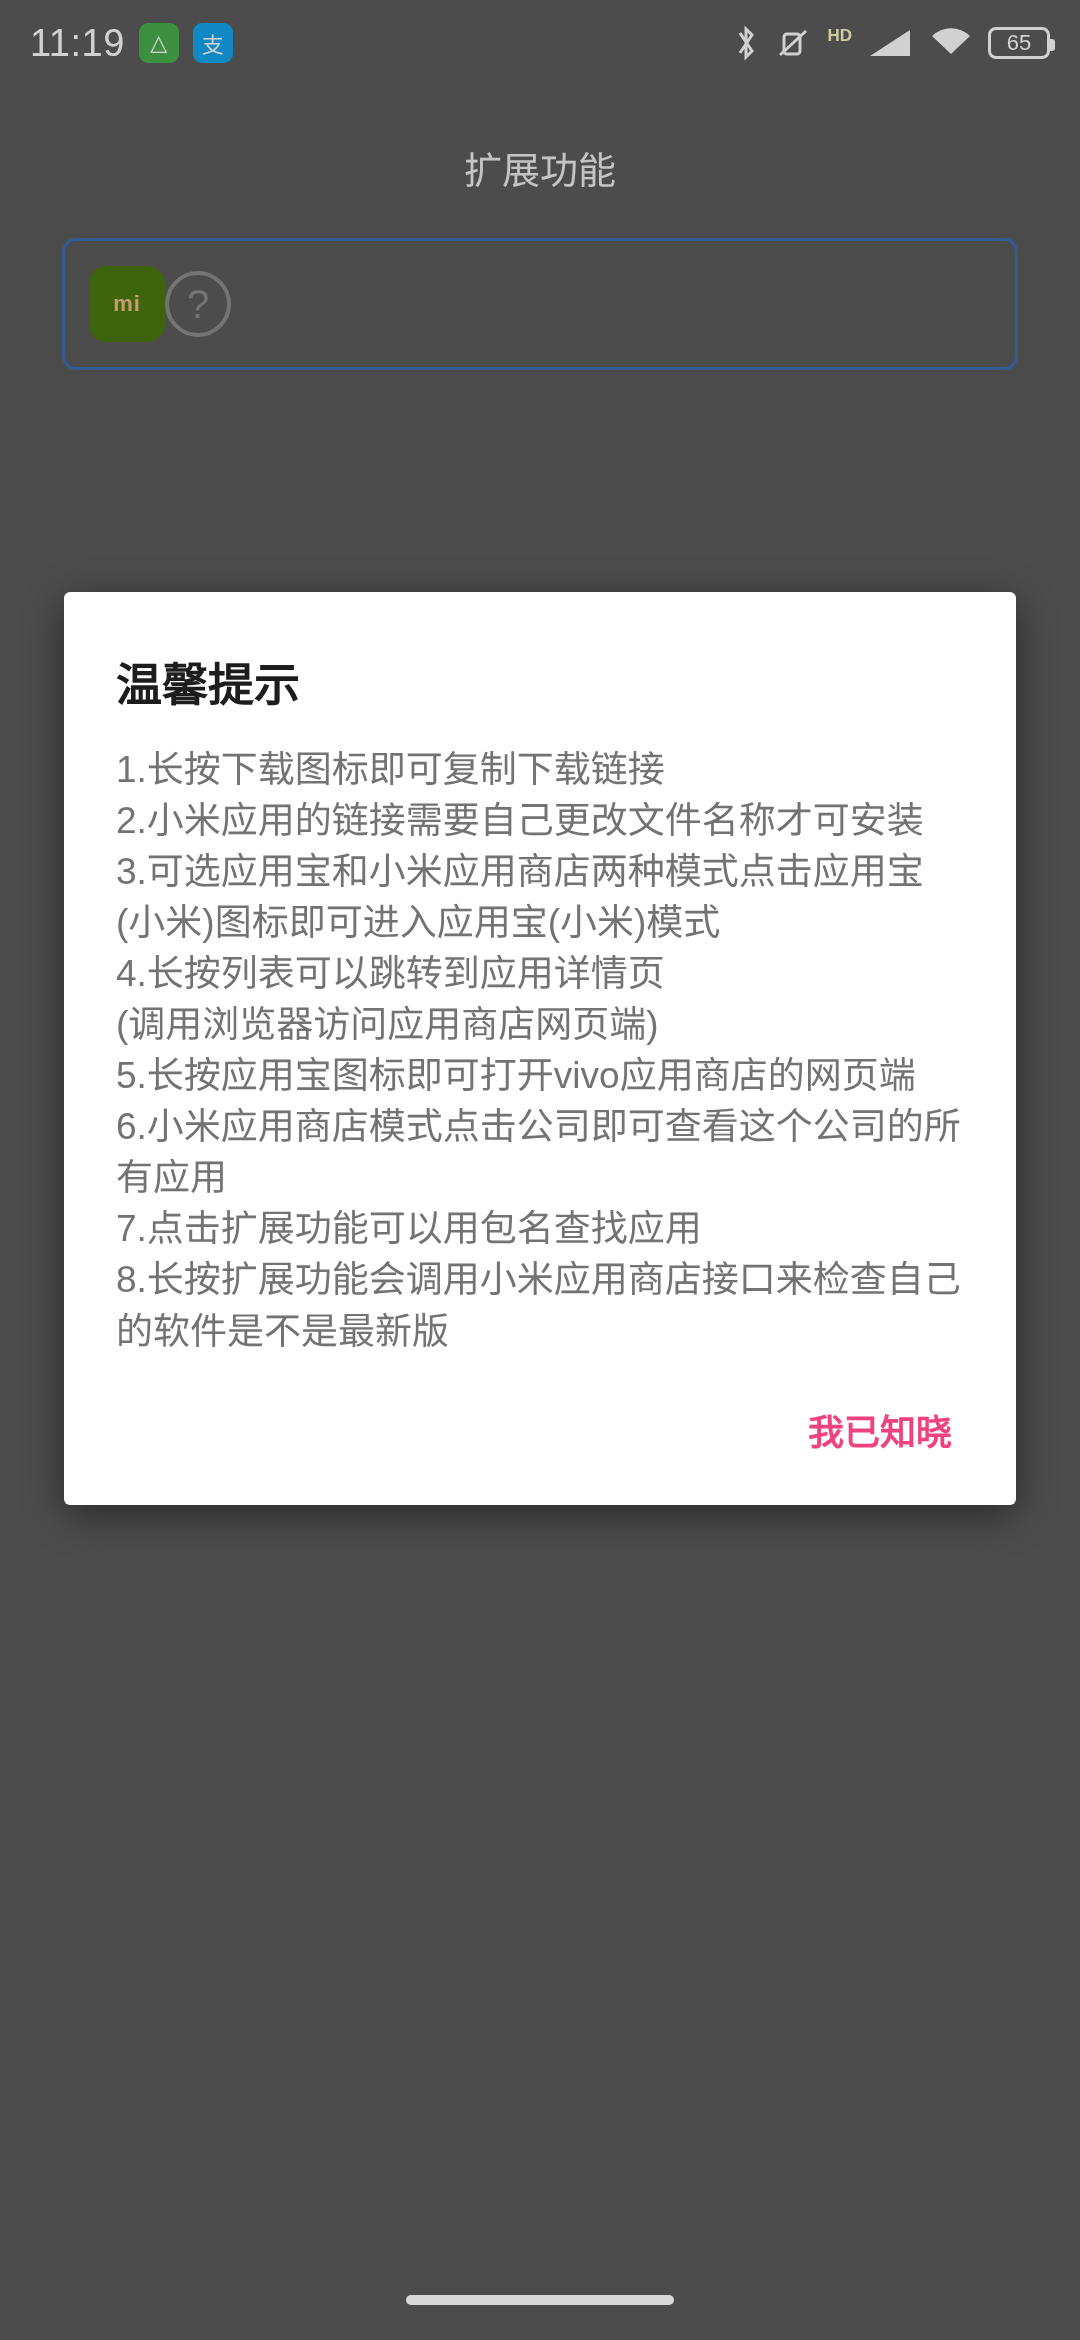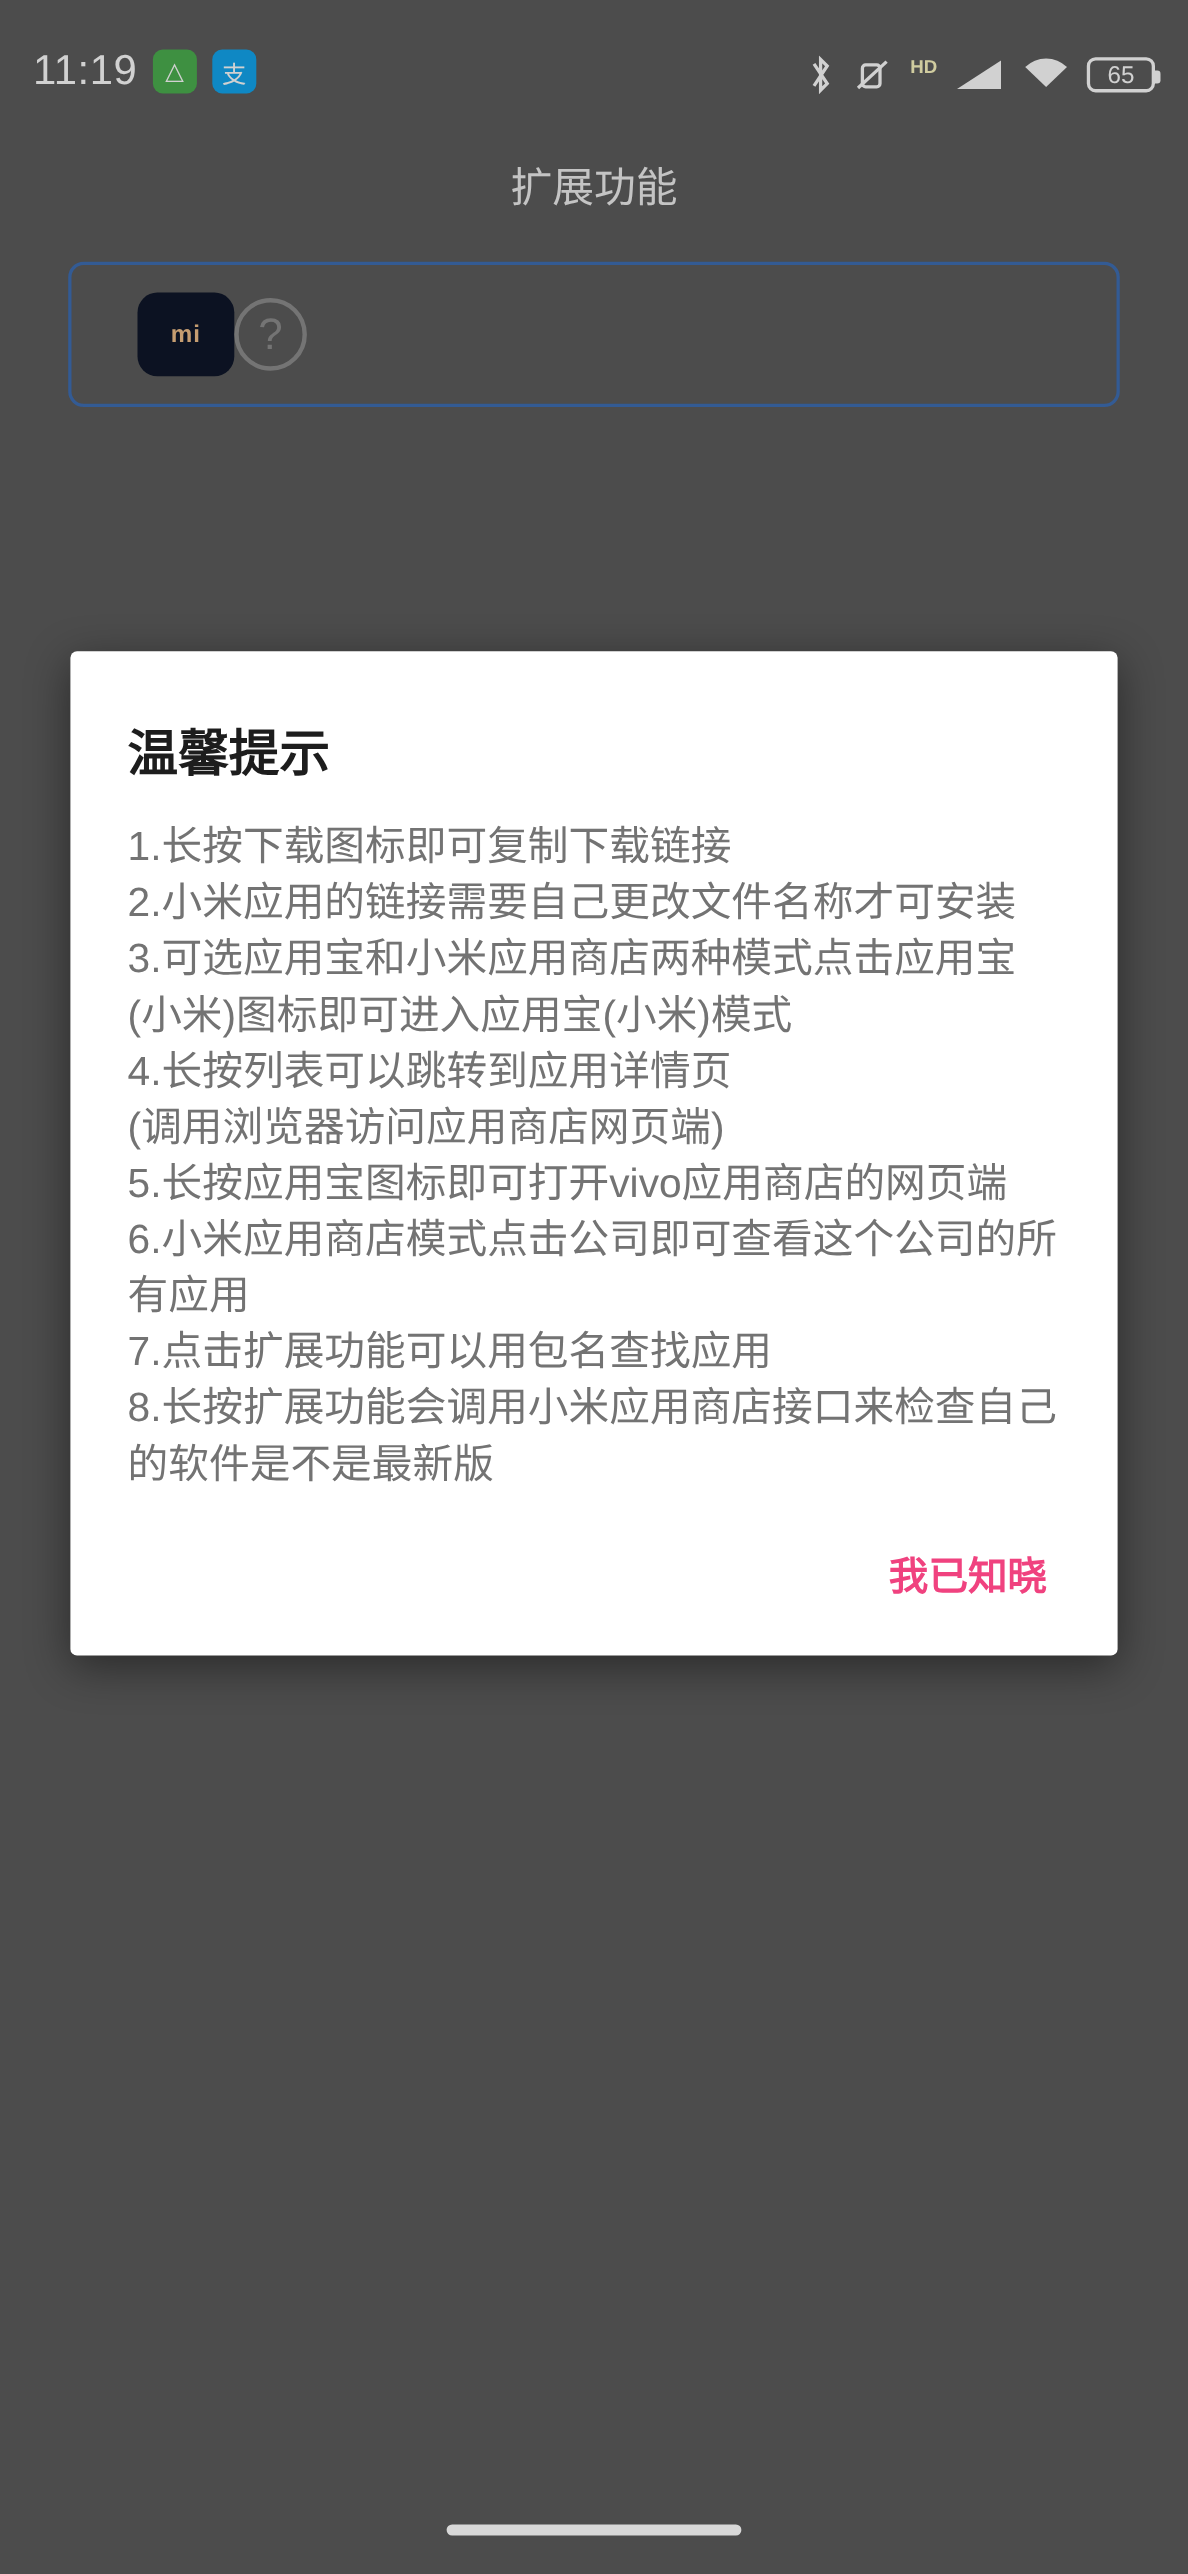--- a/index.html
+++ b/index.html
@@ -18,21 +18,21 @@
     inset: 0;
     background: #5d5d5d;
   }
 
   
   #status-bar {
     position: absolute;
     top: 0; left: 0; right: 0;
     height: 86px;
     display: flex;
-    align-items: flex-end;
+    align-items: center;
     padding: 0 30px;
     color: #ffffff;
   }
   #status-left {
     display: flex;
     align-items: center;
     gap: 14px;
   }
   #clock {
     font-size: 38px;
@@ -105,28 +105,27 @@
     left: 62px;
     width: 956px;
     height: 132px;
     border: 3px solid #3f6fb5;
     border-radius: 14px;
     display: flex;
     align-items: center;
     padding: 0 24px;
   }
   #app-icon {
-    width: 88px; height: 76px;
-    background: #0f172a;
+    width: 76px; height: 76px;
+    background: #4d7c0f;
     border-radius: 18px;
     display: flex;
     align-items: center;
     justify-content: center;
     flex: none;
-    margin-left: 36px;
   }
   #app-icon .mi {
     color: #f2c08a;
     font-size: 22px;
     font-weight: 700;
     letter-spacing: 1px;
   }
   #search-input {
     flex: 1;
     margin: 0 18px;

